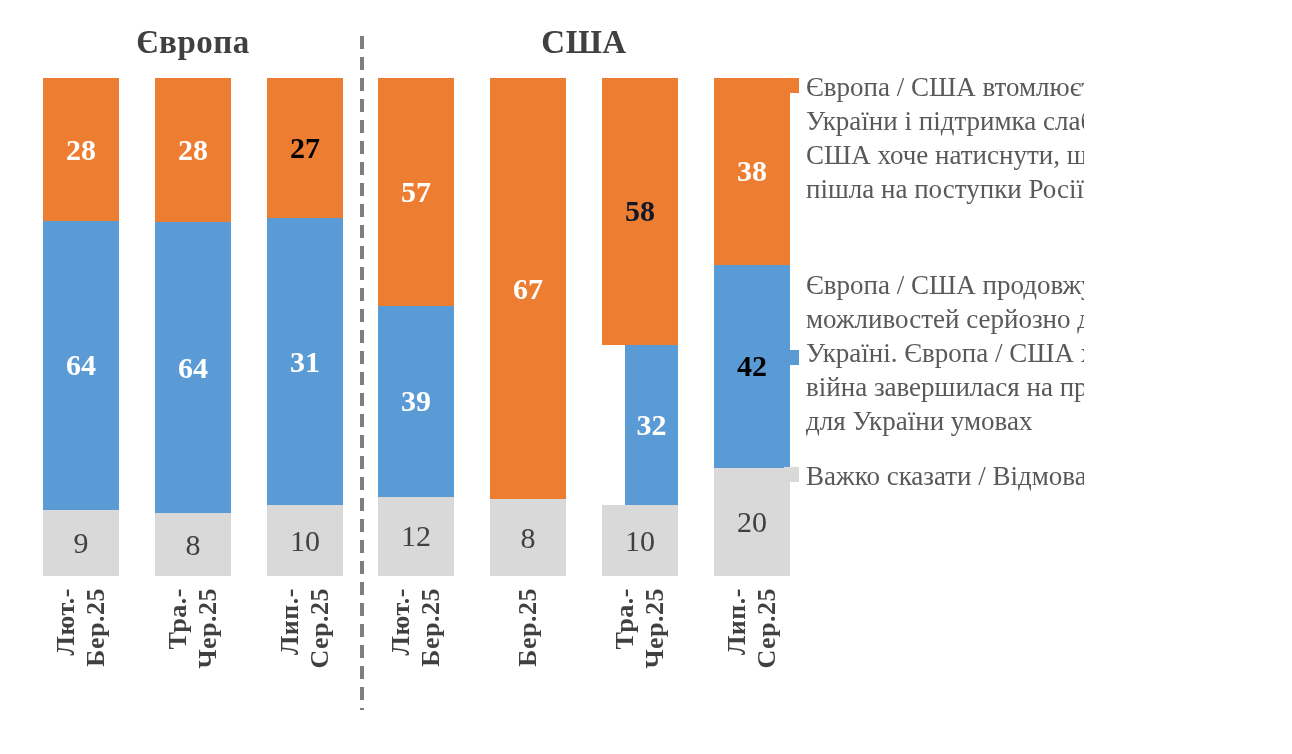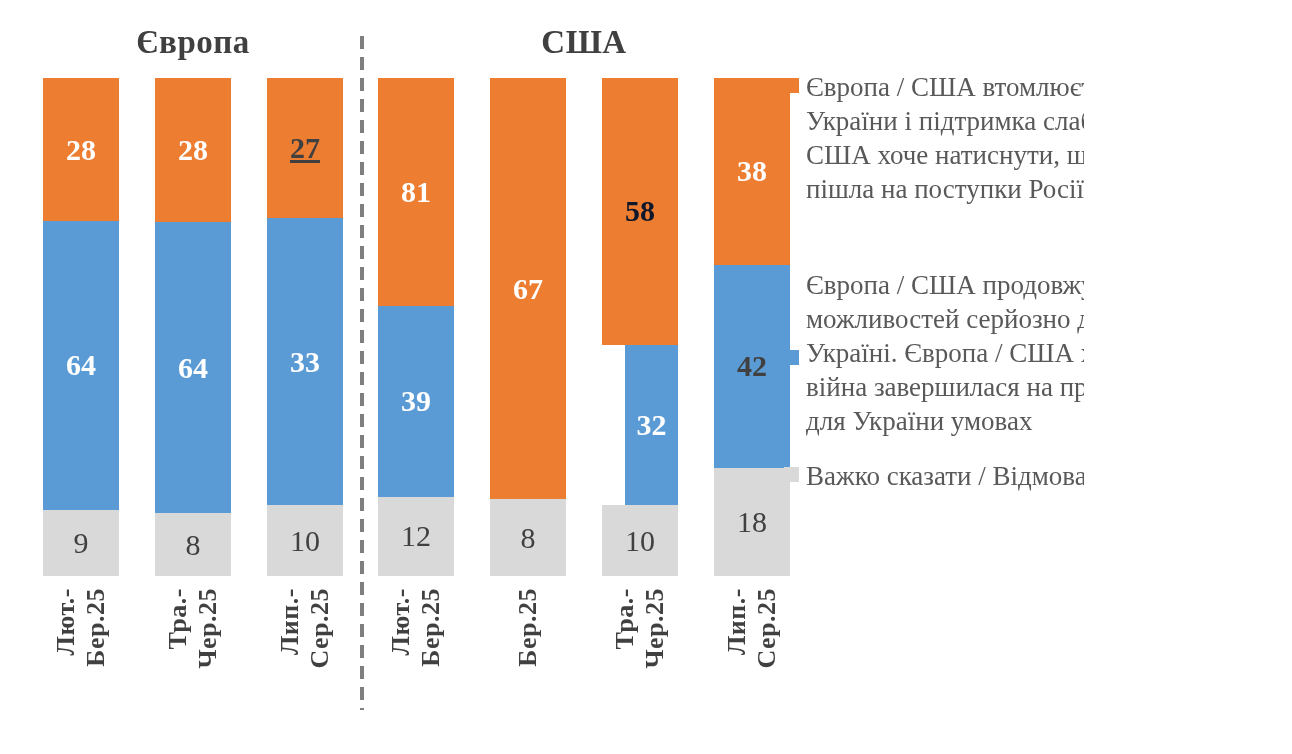--- a/index.html
+++ b/index.html
@@ -71,37 +71,37 @@
           <span class="seg-label bold" style="color: rgb(255, 255, 255);">28</span>
         </div>
       </div>
       <div class="cat-label" style="left: 163px; top: 588px;">Тра.-
 Чер.25</div>
       <div class="bar" style="left: 267px;">
         <div class="seg" style="flex-grow: 10; background: rgb(217, 217, 217);">
           <span class="seg-label" style="color: rgb(64, 64, 64);">10</span>
         </div>
         <div class="seg" style="flex-grow: 63; background: rgb(91, 155, 213);">
-          <span class="seg-label bold" style="color: rgb(255, 255, 255);">33</span>
+          <span class="seg-label bold" style="color: rgb(255, 255, 255);">31</span>
         </div>
         <div class="seg" style="flex-grow: 27; background: rgb(237, 125, 49);">
-          <span class="seg-label bold" style="color: #404040; text-decoration: underline;">27</span>
+          <span class="seg-label bold" style="color: #000000;">27</span>
         </div>
       </div>
       <div class="cat-label" style="left: 275px; top: 588px;">Лип.-
 Сер.25</div>
       <div class="bar" style="left: 378px;">
         <div class="seg" style="flex-grow: 12; background: rgb(217, 217, 217);">
           <span class="seg-label" style="color: rgb(64, 64, 64);">12</span>
         </div>
         <div class="seg" style="flex-grow: 39; background: rgb(91, 155, 213);">
           <span class="seg-label bold" style="color: rgb(255, 255, 255);">39</span>
         </div>
         <div class="seg" style="flex-grow: 48; background: rgb(237, 125, 49);">
-          <span class="seg-label bold" style="color: rgb(255, 255, 255);">81</span>
+          <span class="seg-label bold" style="color: rgb(255, 255, 255);">57</span>
         </div>
       </div>
       <div class="cat-label" style="left: 386px; top: 588px;">Лют.-
 Бер.25</div>
       <div class="bar" style="left: 490px;">
         <div class="seg" style="flex-grow: 8; background: rgb(217, 217, 217);">
           <span class="seg-label" style="color: rgb(64, 64, 64);">8</span>
         </div>
         <div class="seg" style="flex-grow: 67; background: rgb(237, 125, 49);">
           <span class="seg-label bold" style="color: rgb(255, 255, 255);">67</span>
@@ -116,24 +116,24 @@
           <span class="seg-label bold" style="color: rgb(255, 255, 255);">32</span>
         </div>
         <div class="seg" style="flex-grow: 58; background: rgb(237, 125, 49);">
           <span class="seg-label bold" style="color: #0f172a;">58</span>
         </div>
       </div>
       <div class="cat-label" style="left: 610px; top: 588px;">Тра.-
 Чер.25</div>
       <div class="bar" style="left: 714px;">
         <div class="seg" style="flex-grow: 19; background: rgb(217, 217, 217);">
-          <span class="seg-label" style="color: rgb(64, 64, 64);">18</span>
+          <span class="seg-label" style="color: rgb(64, 64, 64);">20</span>
         </div>
         <div class="seg" style="flex-grow: 42; background: rgb(91, 155, 213);">
-          <span class="seg-label bold" style="color: #404040;">42</span>
+          <span class="seg-label bold" style="color: #000000;">42</span>
         </div>
         <div class="seg" style="flex-grow: 38; background: rgb(237, 125, 49);">
           <span class="seg-label bold" style="color: rgb(255, 255, 255);">38</span>
         </div>
       </div>
       <div class="cat-label" style="left: 722px; top: 588px;">Лип.-
 Сер.25</div>
     </div>
   <div>
     <div class="legend-item" id="legend-item-0">

